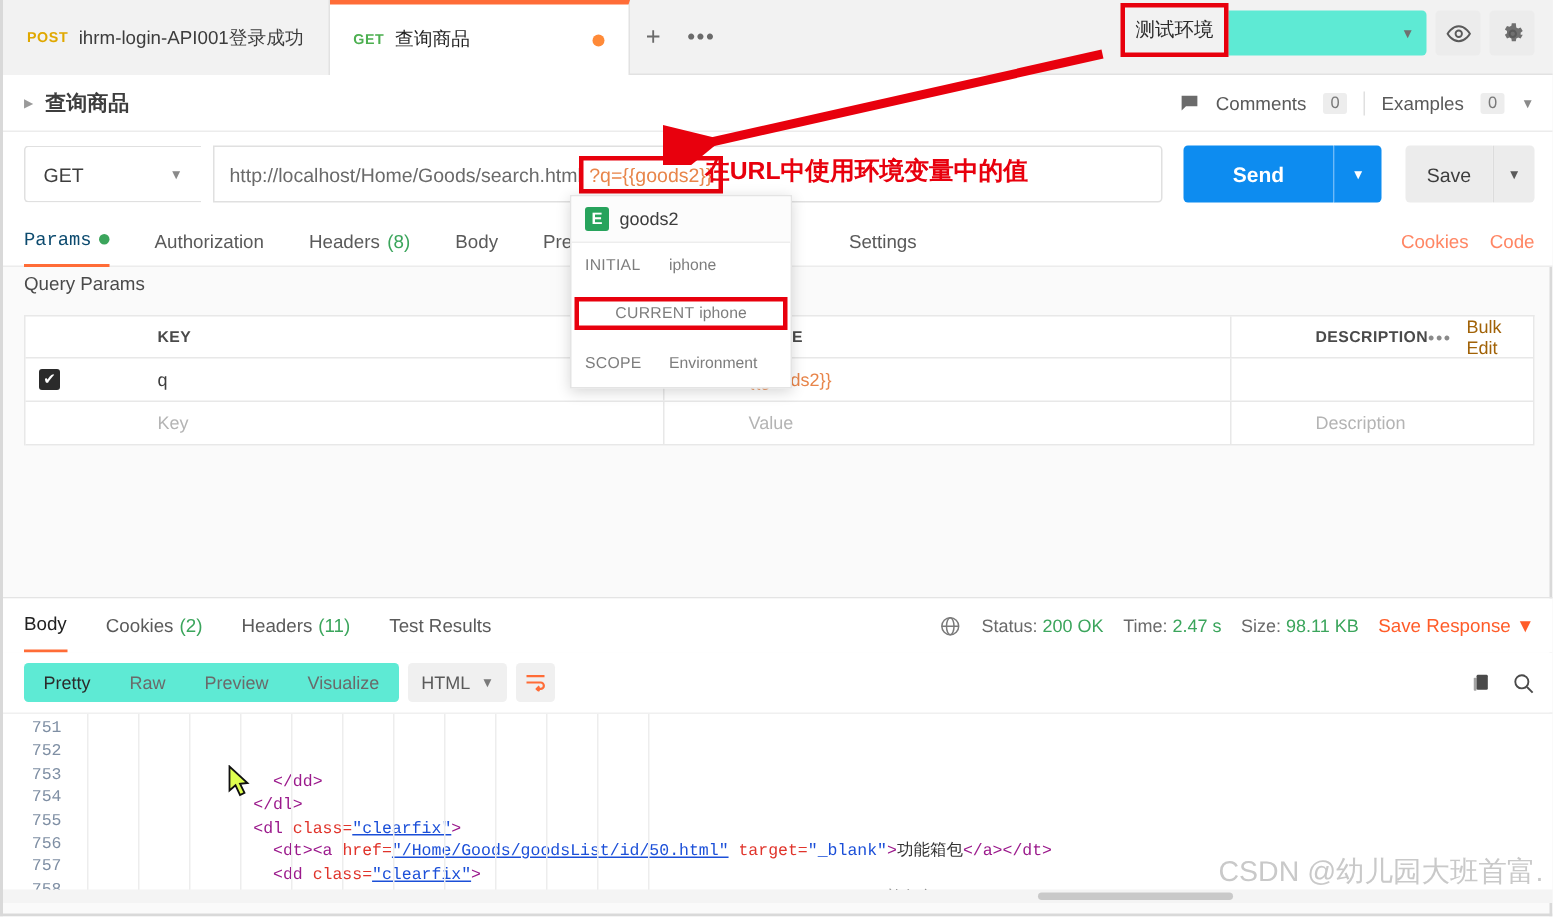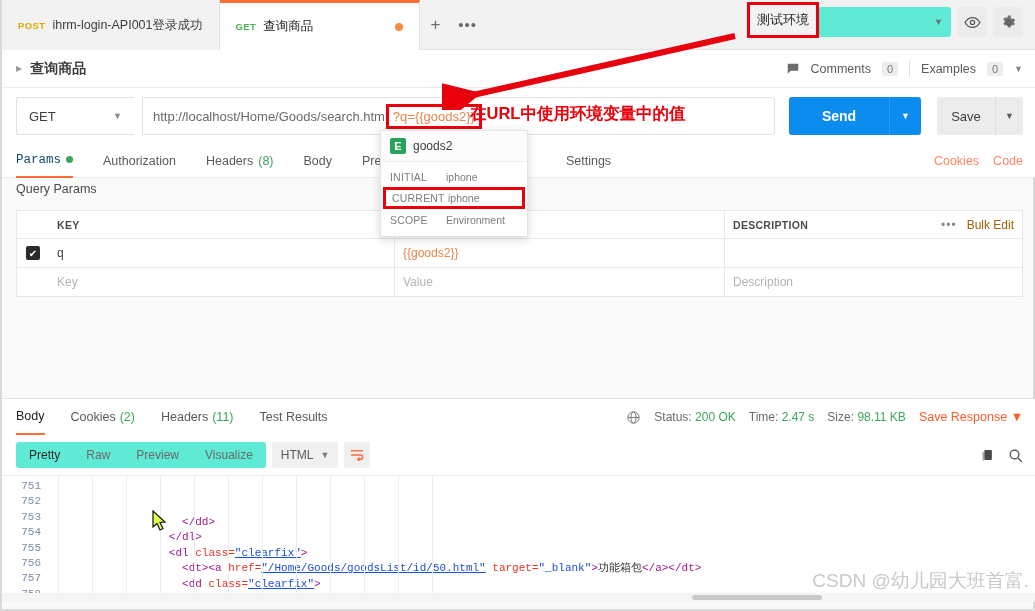--- a/index.html
+++ b/index.html
@@ -175,21 +175,21 @@
   
   .qp-label {
     position: absolute; left: 14px; top: 182px;
     font-size: 12.5px; color: #4a4a4a;
   }
   .ptable {
     position: absolute; left: 14px; top: 210px; width: 1007px;
     border: 1px solid #e8e8e8; border-bottom: none;
     background: #fff;
   }
-  .prow { display: flex; align-items: flex-start; height: 29px; border-bottom: 1px solid #e8e8e8; }
+  .prow { display: flex; align-items: flex-start; height: 29px; border-bottom: 1px solid #e8e8e8; gap: 48px; }
   .prow.head { height: 28px; }
   .pcell { padding: 0 8px; font-size: 11.5px; color: #4a4a4a; border-right: 1px solid #e8e8e8; height: 100%; display: flex; align-items: center; }
   .pcell.last { border-right: none; }
   .pcell.chk { width: 32px; justify-content: center; border-right: none; }
   .pcell.k { width: 346px; }
   .pcell.v { width: 330px; }
   .pcell.d { flex: 1; }
   .phead-txt { font-size: 10.5px; font-weight: bold; color: #4a4a4a; letter-spacing: .3px; }
   .checkbox {
     width: 14px; height: 14px; background: #2b2b2b; border-radius: 2px;
@@ -216,21 +216,21 @@
     width: 16px; height: 16px; background: #27a35c; color: #fff;
     font-size: 11px; font-weight: bold; border-radius: 2px;
     display: flex; align-items: center; justify-content: center;
   }
   .vartip-name { font-size: 12px; color: #3d3d3d; }
   .vartip-rows { padding: 5px 0 7px 0; }
   .vartip-row { display: flex; align-items: center; height: 19px; padding: 0 9px; font-size: 10.5px; color: #7d7d7d; }
   .vartip-row .lbl { width: 56px; letter-spacing: .2px; }
   .vartip-row .val { color: #7d7d7d; }
   .vartip-row.hl {
-    border: 3px solid #e8000d; height: 22px; margin: 1px 2px; padding: 0 6px;
+    border: 3px solid #e8000d; height: 22px; margin: 12px 2px; padding: 0 6px; justify-content: center;
   }
 
   
   .respdivider {
     position: absolute; left: 0; top: 398px; width: 1035px; height: 1px; background: #e4e4e4;
   }
   .resprow {
     position: absolute; left: 0; top: 399px; width: 1035px; height: 36px;
     background: #fff; display: flex; align-items: center; padding: 0 14px;
   }

